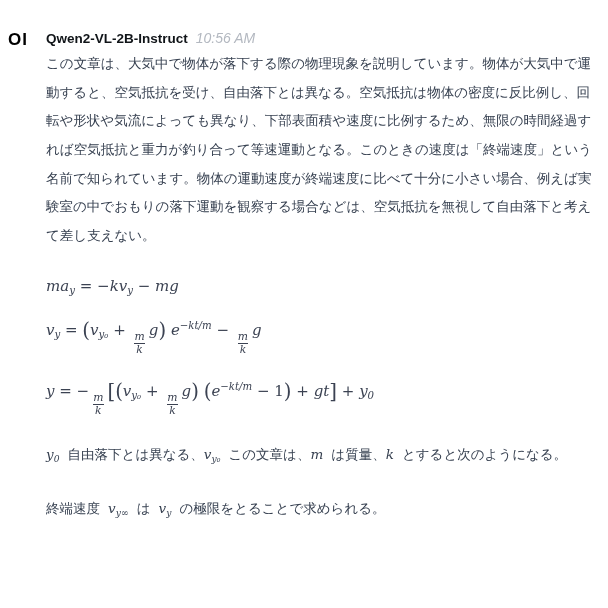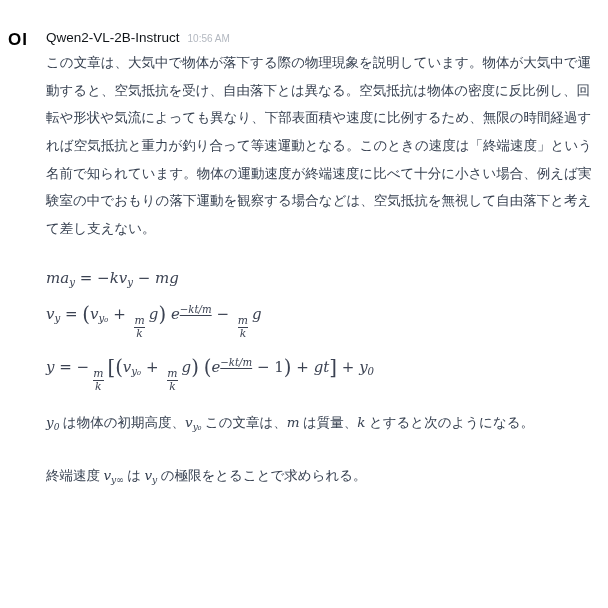--- a/index.html
+++ b/index.html
@@ -2,34 +2,34 @@
 <html><head>
 <meta charset="utf-8">
 <style>
   html,body{margin:0;padding:0;width:608px;height:608px;background:#ffffff;overflow:hidden;}
   body{font-family:"Liberation Sans","DejaVu Sans",sans-serif;color:var(--text,#374151);}
   .message{display:flex;gap:10px;padding:30px 8px 0 8px;box-sizing:border-box;width:608px;}
   .avatar{flex:0 0 28px;width:28px;font-weight:700;font-size:17px;letter-spacing:1px;
           color:#000;line-height:1;padding-top:1px;font-family:"Liberation Sans",sans-serif;}
   .msg-body{flex:1;min-width:0;}
   .msg-header{display:flex;align-items:baseline;gap:8px;margin:0 0 4px 0;}
-  .author{font-size:13.5px;font-weight:400;color:#101418;}
-  .timestamp{font-size:10px;color:#b3b8c0;}
+  .author{font-size:13.5px;font-weight:700;color:#101418;}
+  .timestamp{font-size:14px;color:#b3b8c0;font-style:italic;}
   .content{font-size:13.5px;line-height:2.05;color:var(--text,#374151);}
   .para{margin:0 0 26px 0;}
-  .math-block{margin:16px 0;font-size:15px;line-height:1.25;color:#3b4252;
+  .math-block{margin:24px 0;font-size:15px;line-height:1.25;color:#3b4252;
               font-family:"DejaVu Serif","Liberation Serif",serif;}
-  .jp{font-family:Liberation Serif, serif;}
+  .jp{font-family:Liberation Mono, monospace;}
   .mi{font-family:"DejaVu Serif","Liberation Serif",serif;font-style:italic;}
   .mt{font-family:"DejaVu Serif","Liberation Serif",serif;font-style:normal;}
   .mp{font-family:"DejaVu Serif","Liberation Serif",serif;font-size:1.32em;font-weight:300;vertical-align:-0.1em;}
   sub.ms,sup.ms{font-family:"DejaVu Serif","Liberation Serif",serif;font-style:italic;
                 font-size:0.68em;line-height:0;}
   sub.ms{vertical-align:-0.3em;}
-  sup.ms{vertical-align:0.55em;text-decoration:underline;}
+  sup.ms{vertical-align:0.55em;}
   .frac{display:inline-flex;flex-direction:column;align-items:center;vertical-align:-0.45em;
         font-size:0.72em;line-height:1.1;margin:0 2px;}
   .frac .num{padding:0 2px;}
   .frac .den{border-top:1px solid currentColor;padding:0 2px;}
 </style>
 </head>
 <body style="--text: #374151; --icon: #6b7280;">
 
 <div class="message">
   <div class="avatar">OI</div>
@@ -48,18 +48,18 @@
             <span class="num mi">m</span>
             <span class="den mi">k</span>
           </span><span class="mi">g</span></div>
         <div class="math-block"><span class="mi">y</span><span class="mt"> = −</span><span class="frac">
             <span class="num mi">m</span>
             <span class="den mi">k</span>
           </span><span class="mp">[</span><span class="mp">(</span><span class="mi">v</span><sub class="ms">y₀</sub><span class="mt"> + </span><span class="frac">
             <span class="num mi">m</span>
             <span class="den mi">k</span>
           </span><span class="mi">g</span><span class="mp">)</span><span class="mt"> </span><span class="mp">(</span><span class="mi">e</span><sup class="ms">−kt/m</sup><span class="mt"> − 1</span><span class="mp">)</span><span class="mt"> + </span><span class="mi">gt</span><span class="mp">]</span><span class="mt"> + </span><span class="mi">y</span><sub class="ms">0</sub></div>
-        <div class="para"><span class="mi">y</span><sub class="ms">0</sub><span class="jp"> は物体の初期高度、</span><span class="mi">v</span><sub class="ms">y₀</sub><span class="jp"> この文章は、</span><span class="mi">m</span><span class="jp"> は質量、</span><span class="mi">k</span><span class="jp"> とすると次のようになる。</span></div>
+        <div class="para"><span class="mi">y</span><sub class="ms">0</sub><span class="jp"> 自由落下とは異なる、</span><span class="mi">v</span><sub class="ms">y₀</sub><span class="jp"> この文章は、</span><span class="mi">m</span><span class="jp"> は質量、</span><span class="mi">k</span><span class="jp"> とすると次のようになる。</span></div>
         <div class="para"><span class="jp">終端速度 </span><span class="mi">v</span><sub class="ms">y∞</sub><span class="jp"> は </span><span class="mi">v</span><sub class="ms">y</sub><span class="jp"> の極限をとることで求められる。</span></div>
       </div>
 
   </div>
 </div>
 
 </body></html>

